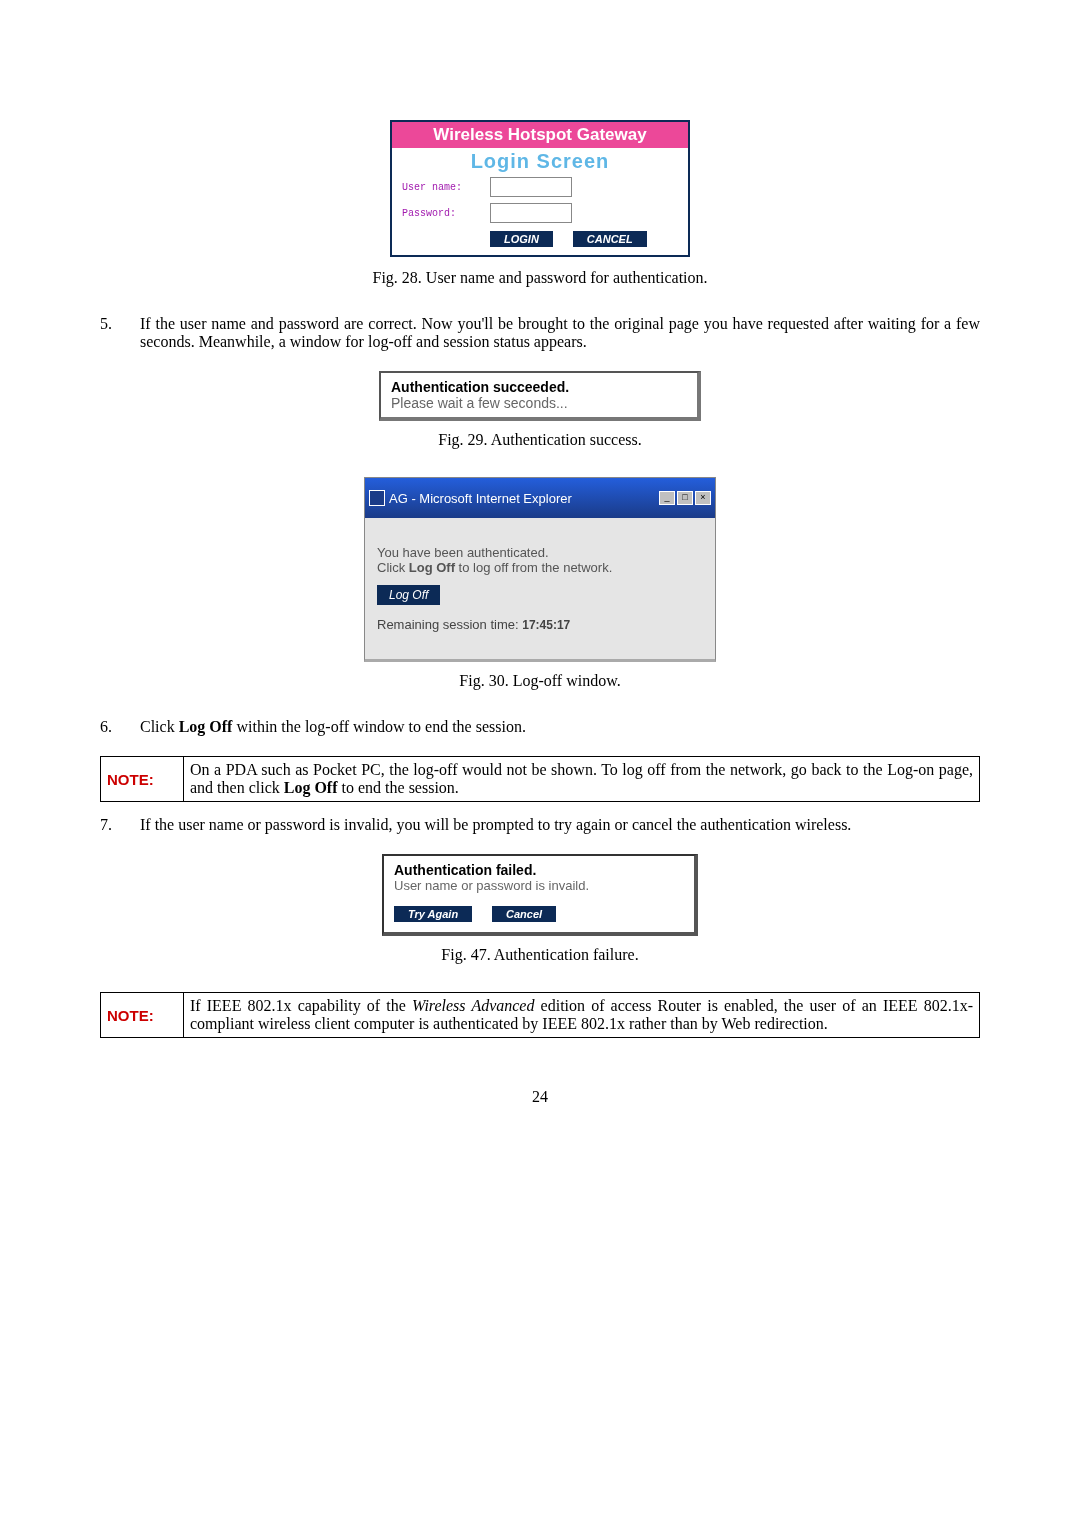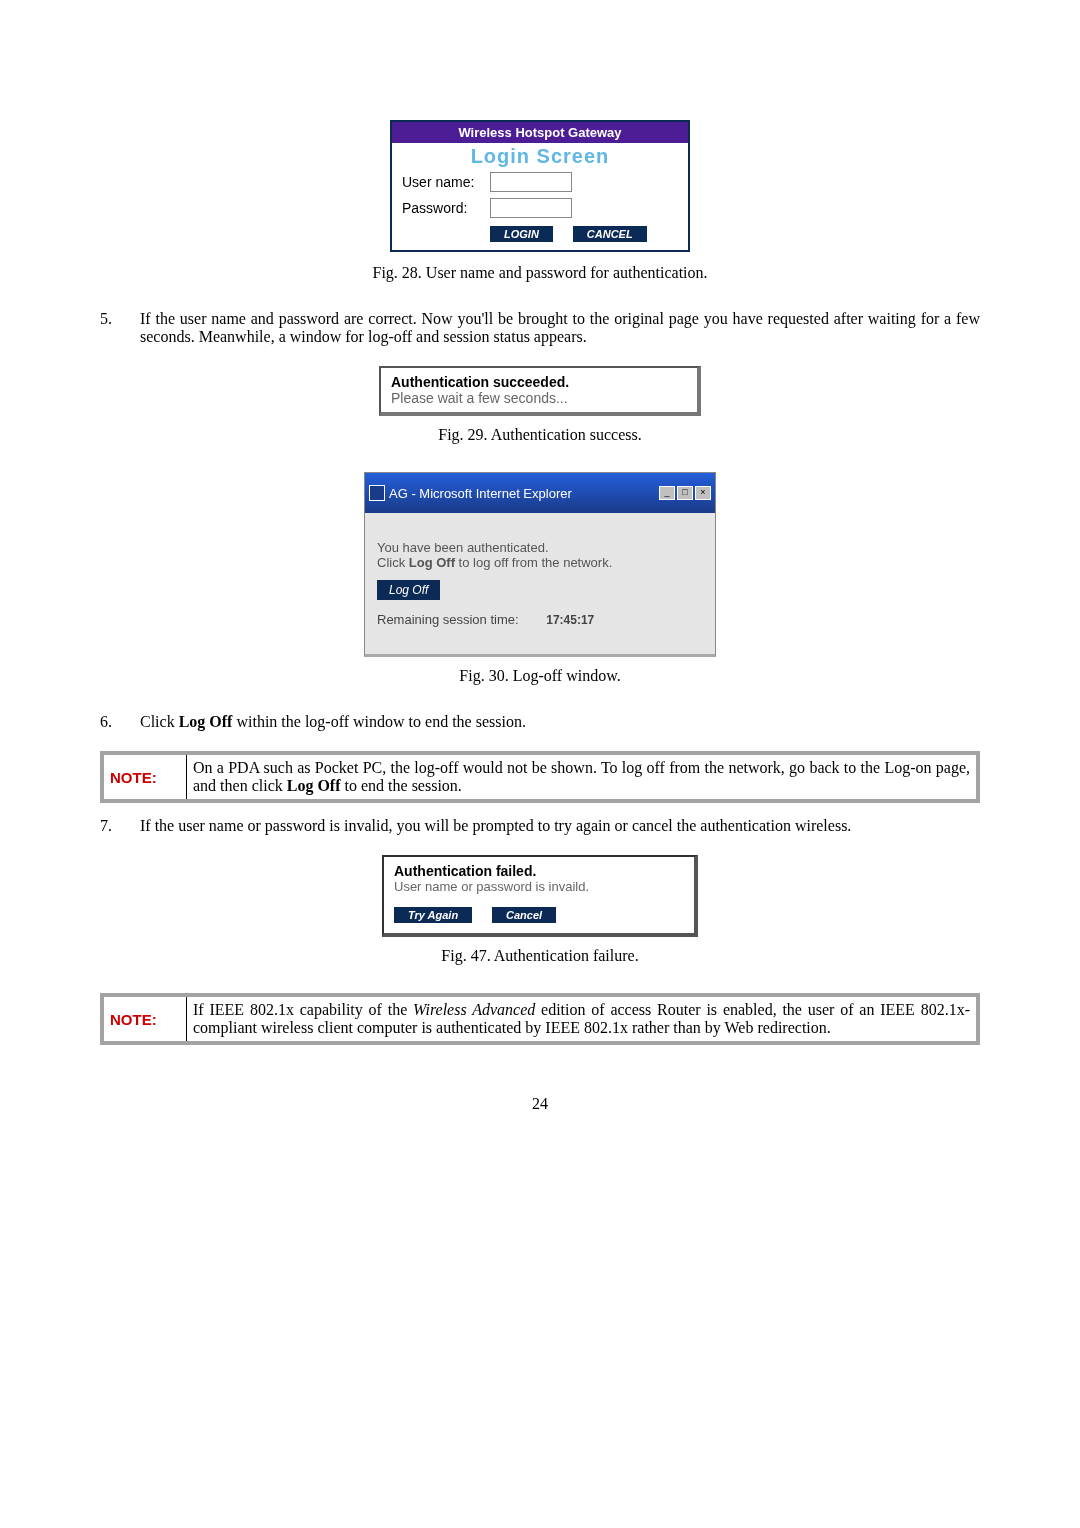--- a/index.html
+++ b/index.html
@@ -31,48 +31,48 @@
     text-align: justify;
   }
   
   .login-panel {
     width: 296px;
     margin: 0 auto 12px auto;
     border: 2px solid #0c2a56;
     background: #fff;
   }
   .login-hdr1 {
-    background: #4c1d95;
+    background: #ec4899;
     color: #fff;
     font-family: Arial, sans-serif;
     font-weight: bold;
     text-align: center;
     padding: 3px 0;
-    font-size: 13px;
+    font-size: 17px;
   }
   .login-hdr2 {
     color: #5fb7e6;
     font-family: Arial, sans-serif;
     font-weight: bold;
     text-align: center;
     font-size: 20px;
     letter-spacing: 1px;
     padding: 2px 0 4px 0;
   }
   .login-body { padding: 0 10px 8px 10px; }
   .login-field {
     display: flex;
     align-items: center;
     margin-bottom: 6px;
   }
   .login-field-label {
     width: 88px;
-    color: #000000;
-    font-family: Liberation Sans, sans-serif;
-    font-size: 14px;
+    color: #a21caf;
+    font-family: Liberation Mono, monospace;
+    font-size: 10px;
   }
   .login-field-input {
     width: 80px;
     height: 18px;
     border: 1px solid #888;
     background: #fff;
   }
   .login-btns { padding-left: 88px; }
   .pill-btn {
     display: inline-block;
@@ -146,24 +146,24 @@
     display: inline-block;
     background: #0c2a56;
     color: #fff;
     font-family: Arial, sans-serif;
     font-style: italic;
     font-size: 12px;
     padding: 3px 12px;
     margin-bottom: 12px;
   }
   .ie-status { color: #444; font-size: 13px; }
-  .ie-time { font-weight: bold; font-size: 12px; margin-left: 24px; }
+  .ie-time { font-weight: bold; font-size: 12px; }
   
   .note-table {
-    border: 4px solid #a3a3a3;
+    border: 1px solid #a3a3a3;
     border-collapse: collapse;
     width: 100%;
     margin: 6px 0 14px 0;
   }
   .note-table td {
     border: 1px solid #000;
     padding: 4px 6px;
     vertical-align: middle;
   }
   .note-label {

